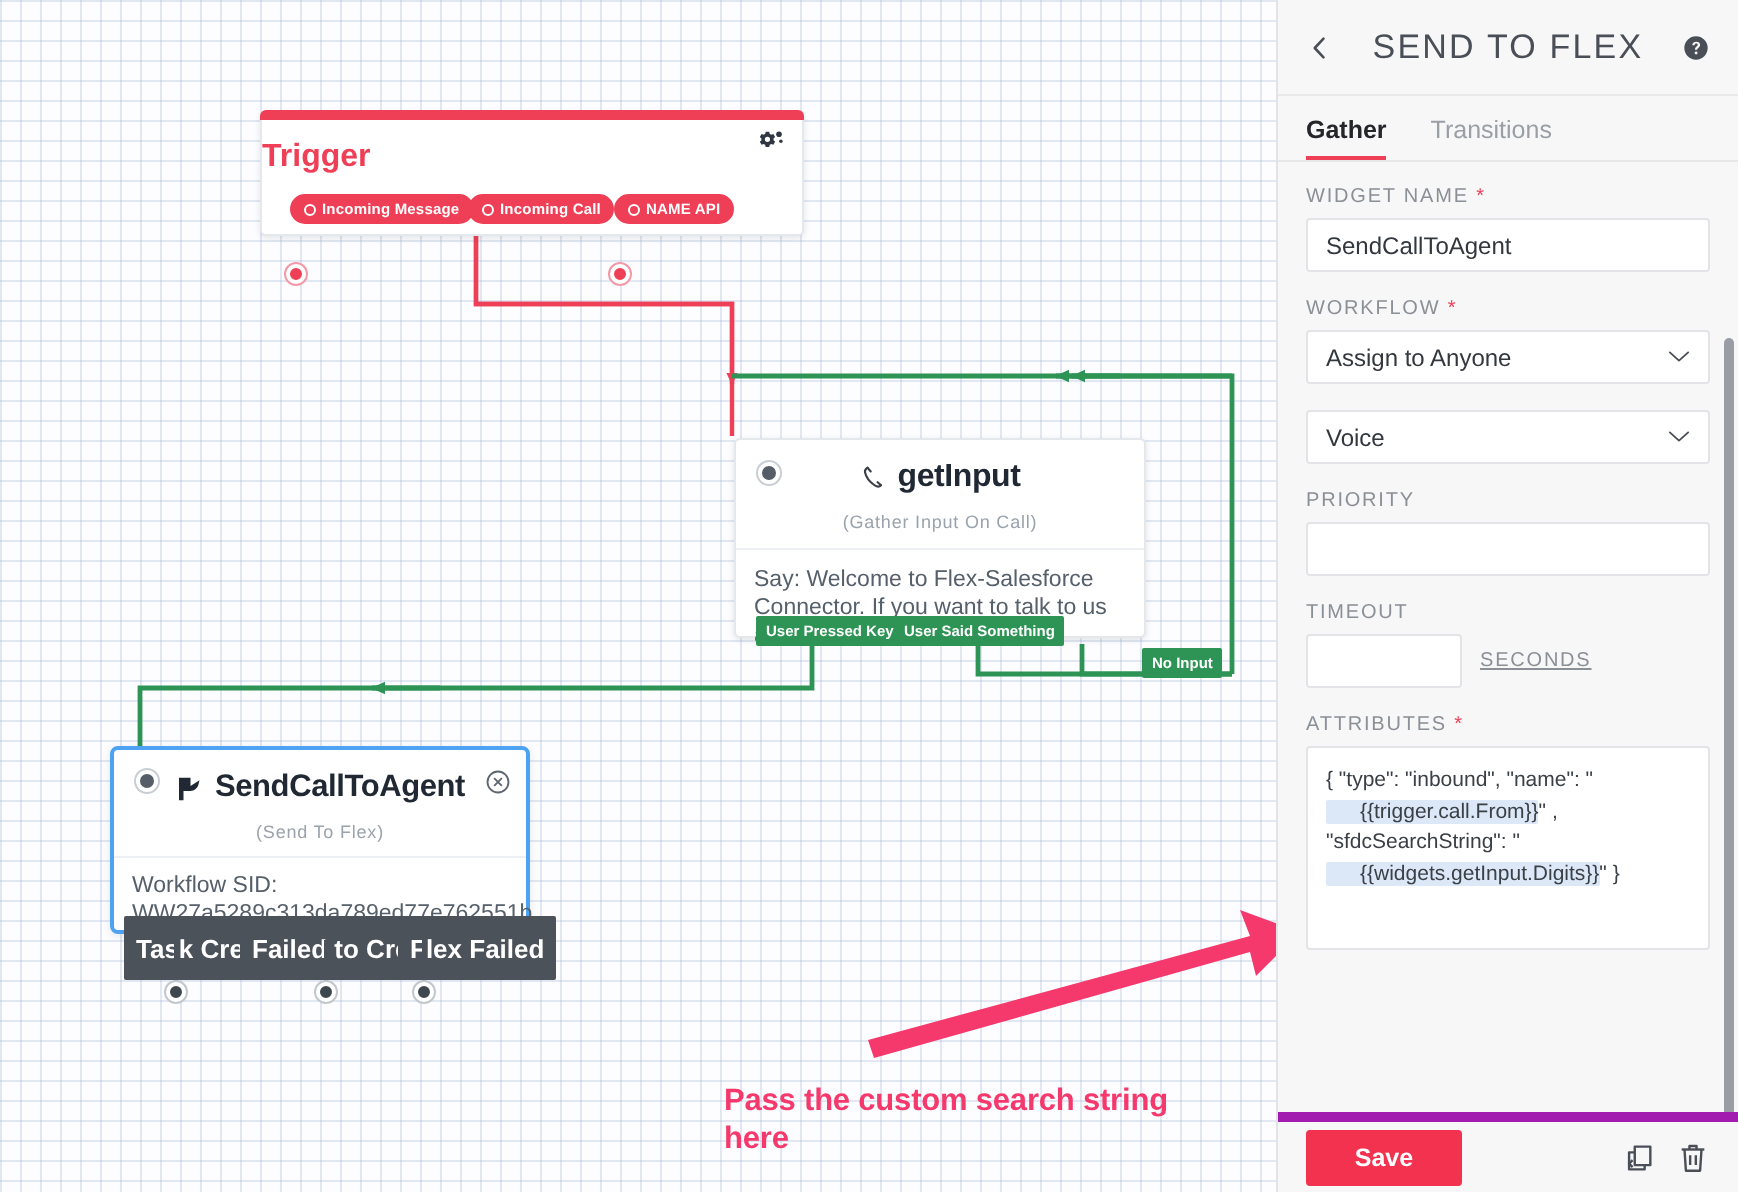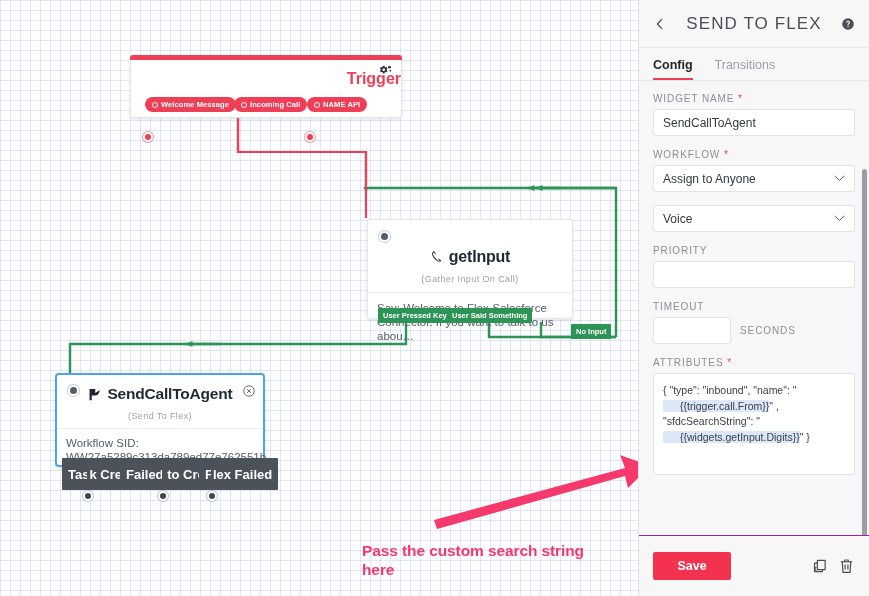--- a/index.html
+++ b/index.html
@@ -66,21 +66,21 @@
     width: 272px; height: 62px;
     border-top: none;
   }
   #trigger-bar {
     position: absolute; left: -1px; top: -1px;
     width: 272px; height: 5px;
     background: #ef3f56; border-radius: 3px 3px 0 0;
   }
   #trigger-title {
     position: absolute; left: 0; top: 14px; width: 100%;
-    text-align: right; font-size: 16px; font-weight: 700; color: #ef3f56;
+    text-align: left; font-size: 16px; font-weight: 700; color: #ef3f56;
   }
   #trigger-gear {
     position: absolute; right: 7px; top: 8px;
     width: 16px; height: 14px; color: #2e3742;
   }
   .trig-pill {
     position: absolute;
     height: 15px;
     background: #ef3f56;
     border-radius: 8px;
@@ -98,21 +98,21 @@
   }
   .red-dot {
     position: absolute;
     width: 10px; height: 10px; border-radius: 50%;
     background: #ef3f56; border: 2px solid #ffffff;
     box-shadow: 0 0 0 1px #f29aa7;
   }
 
   
   #getinput-node { left: 367px; top: 219px; width: 206px; height: 100px; }
-  #getinput-node .node-title { margin-top: 28px; font-weight: 600; }
+  #getinput-node .node-title { margin-top: 10px; font-weight: 600; }
   #getinput-node .node-sub { margin-top: 8px; }
   #getinput-node .node-body { margin-top: 8px; padding: 8px 9px 0 9px; }
   .green-pill {
     position: absolute;
     height: 15px;
     background: #2e9455;
     color: #ffffff;
     font-size: 7.5px;
     font-weight: 700;
     display: flex; align-items: center; justify-content: center;
@@ -232,21 +232,21 @@
     border-radius: 2px;
     font-size: 12px; color: #33383f;
     padding: 0 9px;
     display: flex; align-items: center; justify-content: space-between;
     margin-bottom: 13px;
     cursor: pointer;
   }
   .chev { width: 11px; height: 7px; color: #4a4f57; flex: none; }
   .timeout-row { display: flex; align-items: center; gap: 9px; margin-bottom: 13px; }
   .timeout-row .field-input { width: 78px; margin-bottom: 0; }
-  .secs { font-size: 10px; color: #8b8f96; letter-spacing: 0.9px; }
+  .secs { font-size: 10px; color: #8b8f96; letter-spacing: 0.9px; text-decoration: underline; }
   #attributes-box {
     width: 100%; height: 102px;
     background: #ffffff;
     border: 1px solid #e3e4e7;
     border-radius: 2px;
     padding: 9px 9px;
     font-size: 10.5px;
     line-height: 15.5px;
     color: #3b4047;
     overflow: hidden;
@@ -256,22 +256,22 @@
 
   #panel-scrollbar {
     position: absolute;
     right: 2px; top: 88px;
     width: 5px; height: 390px;
     background: #9a9ea4;
     border-radius: 3px;
   }
 
   #panel-footer {
-    height: 61px; flex: none;
-    border-top: 1px solid #a21caf;
+    height: 40px; flex: none;
+    border-top: 5px solid #a21caf;
     background: #f7f7f8;
     display: flex; align-items: center;
     padding: 0 14px;
     gap: 10px;
   }
   #save-button {
     width: 78px; height: 28px;
     background: #f2324f;
     color: #ffffff;
     font-size: 12.5px; font-weight: 700;
@@ -321,21 +321,21 @@
     <div id="trigger-bar"></div>
     <div id="trigger-title">Trigger</div>
     <svg id="trigger-gear" viewBox="0 0 24 24" fill="currentColor">
       <path d="M9.6 3.2l.5 1.9c.4.15.8.36 1.15.6l1.9-.6 1.5 2.6-1.4 1.35c.04.22.06.44.06.67s-.02.45-.06.67l1.4 1.35-1.5 2.6-1.9-.6c-.35.24-.75.45-1.15.6l-.5 1.9H6.6l-.5-1.9c-.4-.15-.8-.36-1.15-.6l-1.9.6-1.5-2.6L2.95 10.4c-.04-.22-.06-.44-.06-.67s.02-.45.06-.67L1.55 7.7l1.5-2.6 1.9.6c.35-.24.75-.45 1.15-.6l.5-1.9h3zM8.1 7.5a2.23 2.23 0 100 4.46 2.23 2.23 0 000-4.46z"></path>
       <circle cx="18" cy="5.4" r="2.4"></circle>
       <circle cx="19.6" cy="11.4" r="1.5"></circle>
     </svg>
 
     <div class="trig-pill" style="left:14px; top:41px;">
       <span class="ring"></span>
-      <span>Welcome Message</span>
+      <span>Incoming Message</span>
     </div>
     <div class="trig-pill" style="left:103px; top:41px;">
       <span class="ring"></span>
       <span>Incoming Call</span>
     </div>
     <div class="trig-pill" style="left:176px; top:41px;">
       <span class="ring"></span>
       <span>NAME API</span>
     </div>
   </div>
@@ -409,21 +409,21 @@
     <svg class="hdr-icon" viewBox="0 0 24 24" fill="none" stroke="currentColor" stroke-width="2.2" stroke-linecap="round" stroke-linejoin="round">
       <path d="M15 4 L7.5 12 L15 20"></path>
     </svg>
     <div id="panel-title">SEND TO FLEX</div>
     <svg class="hdr-icon" viewBox="0 0 24 24" fill="currentColor">
       <path d="M12 2a10 10 0 100 20 10 10 0 000-20zm.1 15.5a1.25 1.25 0 110-2.5 1.25 1.25 0 010 2.5zm1.9-5.6c-.8.6-1 .9-1 1.6h-1.9c0-1.4.5-2.1 1.4-2.8.7-.5 1-.8 1-1.4 0-.7-.5-1.1-1.3-1.1-.8 0-1.4.5-1.5 1.4H8.8c.1-1.9 1.4-3 3.4-3 2 0 3.3 1.1 3.3 2.7 0 1.1-.5 1.8-1.5 2.6z"></path>
     </svg>
   </div>
 
   <div id="panel-tabs">
-    <div class="tab active">Config</div>
+    <div class="tab active">Gather</div>
     <div class="tab">Transitions</div>
   </div>
 
   <div id="panel-scroll">
 
     <div class="field-label">
       <span>WIDGET NAME</span>
       <span class="req">*</span>
     </div>
     <div class="field-input">

